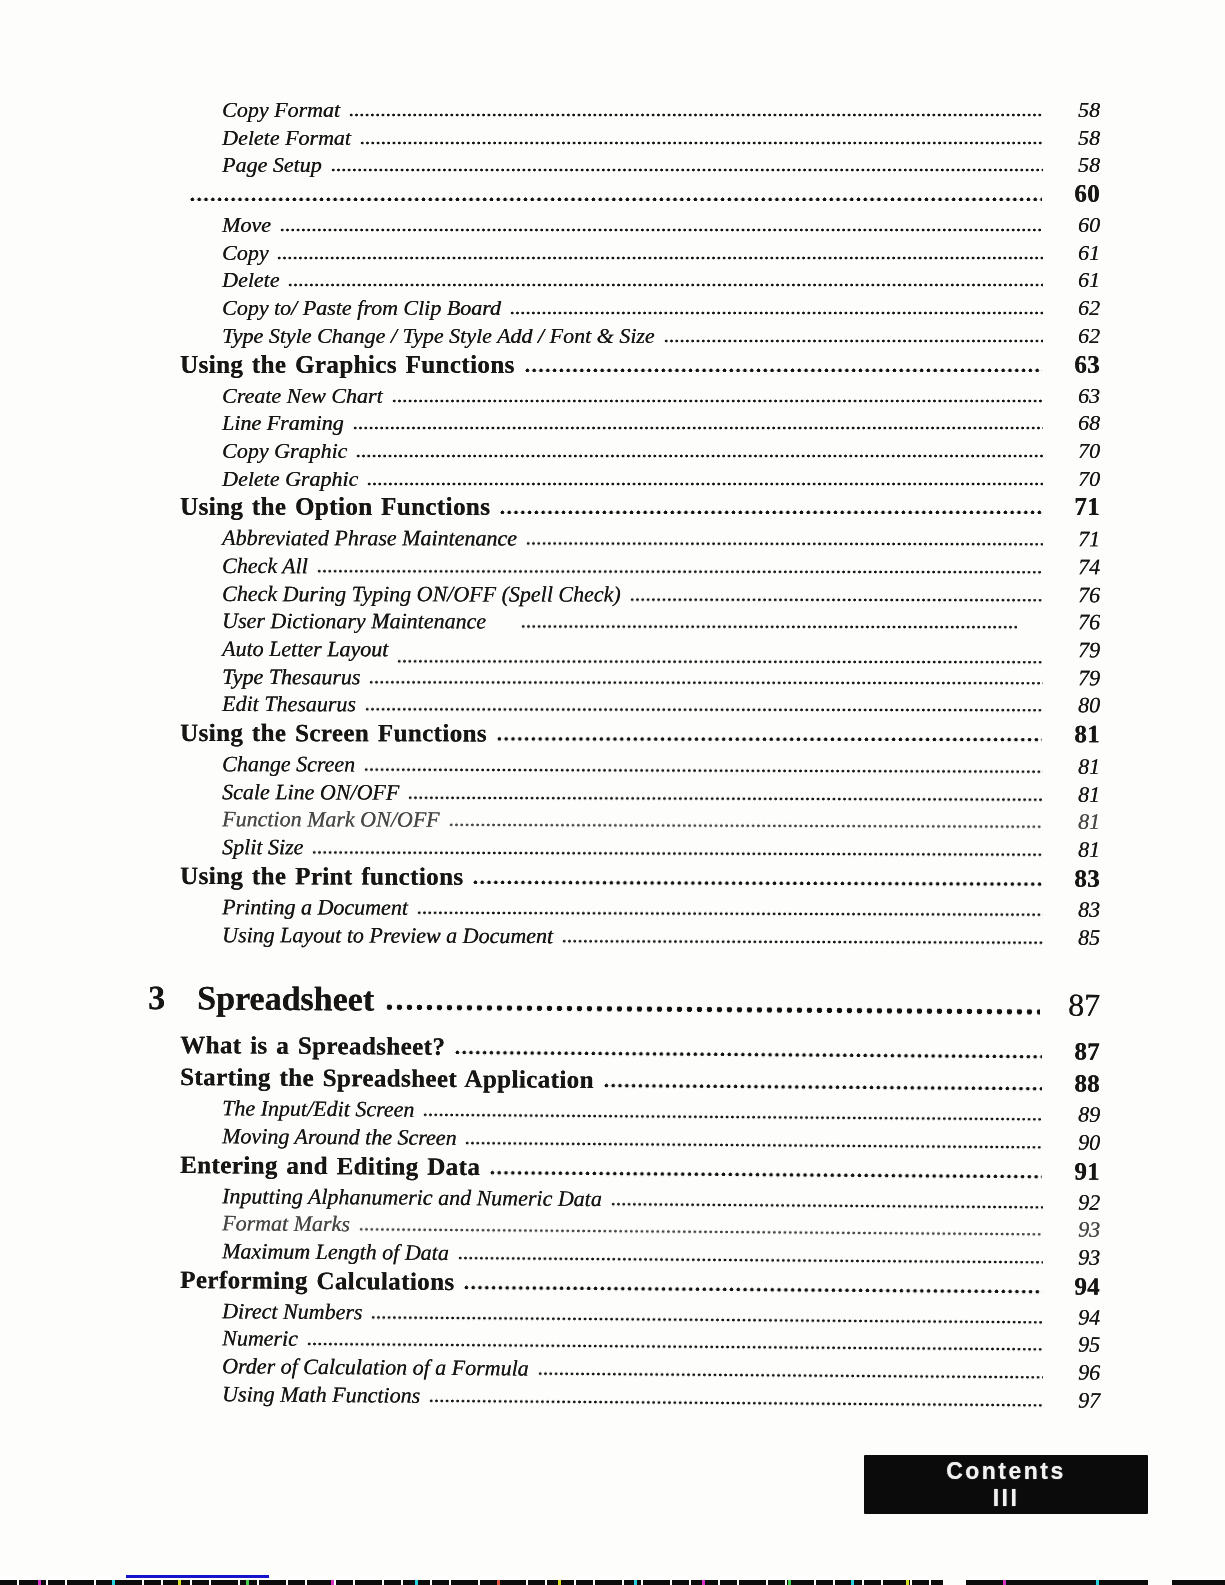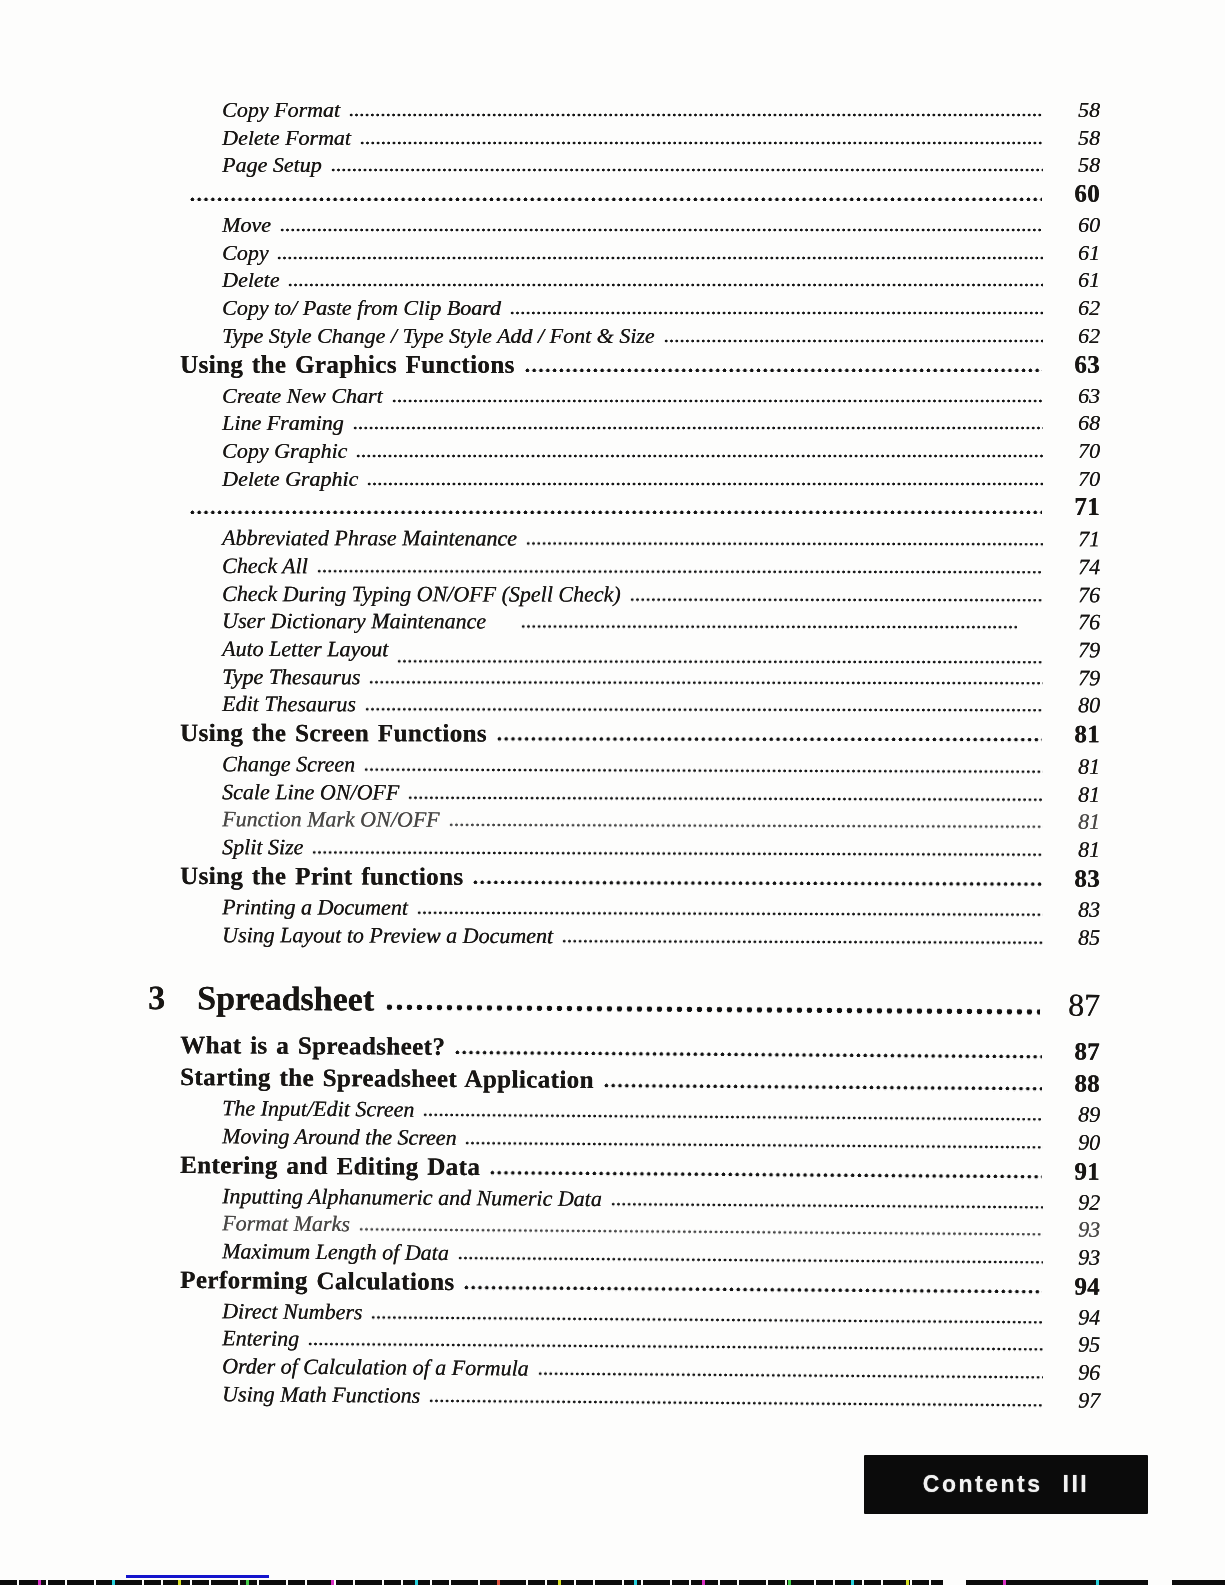--- a/index.html
+++ b/index.html
@@ -58,20 +58,21 @@
   .footer-badge{
     position:absolute;
     left:864px;top:1455px;width:284px;height:59px;
     background:#0b0b0b;
     border-radius:1px;
     display:flex;align-items:center;justify-content:center;
     font-family:"Liberation Sans", sans-serif;
     font-weight:700;font-size:23px;color:#f2f2f2;
     letter-spacing:2.5px;
     text-shadow:0 0 1px rgba(255,255,255,.7);
+    flex-direction:column;
   }
   .footer-badge .sp{display:inline-block;width:20px;}
   .blue-line{
     position:absolute;left:126px;top:1575px;width:143px;height:3px;background:#1414cc;
   }
   .bottom-bar{position:absolute;left:0;top:1580px;width:1225px;height:5px;}
   .seg{position:absolute;top:0;height:5px;background:#0c0c0c;}
   .seg.dashed{
     background:repeating-linear-gradient(90deg,#0c0c0c 0 17px,rgba(0,0,0,0) 17px 19.5px,#0c0c0c 19.5px 46px,rgba(0,0,0,0) 46px 48px);
   }
@@ -146,20 +147,21 @@
         <span class="lbl">Copy Graphic</span>
         <span class="leader"></span>
         <span class="pg">70</span>
       </div>
       <div class="row l2">
         <span class="lbl">Delete Graphic</span>
         <span class="leader"></span>
         <span class="pg">70</span>
       </div>
       <div class="row l1">
+        <span class="lbl">Using the Option Functions</span>
         <span class="leader"></span>
         <span class="pg">71</span>
       </div>
       <div class="row l2" style="transform: rotate(0.08deg);">
         <span class="lbl">Abbreviated Phrase Maintenance</span>
         <span class="leader"></span>
         <span class="pg">71</span>
       </div>
       <div class="row l2" style="transform: rotate(0.08deg);">
         <span class="lbl">Check All</span>
@@ -281,21 +283,21 @@
         <span class="lbl">Performing Calculations</span>
         <span class="leader"></span>
         <span class="pg">94</span>
       </div>
       <div class="row l2" style="transform: rotate(0.42deg);">
         <span class="lbl">Direct Numbers</span>
         <span class="leader"></span>
         <span class="pg">94</span>
       </div>
       <div class="row l2" style="transform: rotate(0.42deg);">
-        <span class="lbl">Entering</span>
+        <span class="lbl">Numeric</span>
         <span class="leader"></span>
         <span class="pg">95</span>
       </div>
       <div class="row l2" style="transform: rotate(0.42deg);">
         <span class="lbl">Order of Calculation of a Formula</span>
         <span class="leader"></span>
         <span class="pg">96</span>
       </div>
       <div class="row l2" style="transform: rotate(0.42deg);">
         <span class="lbl">Using Math Functions</span>

